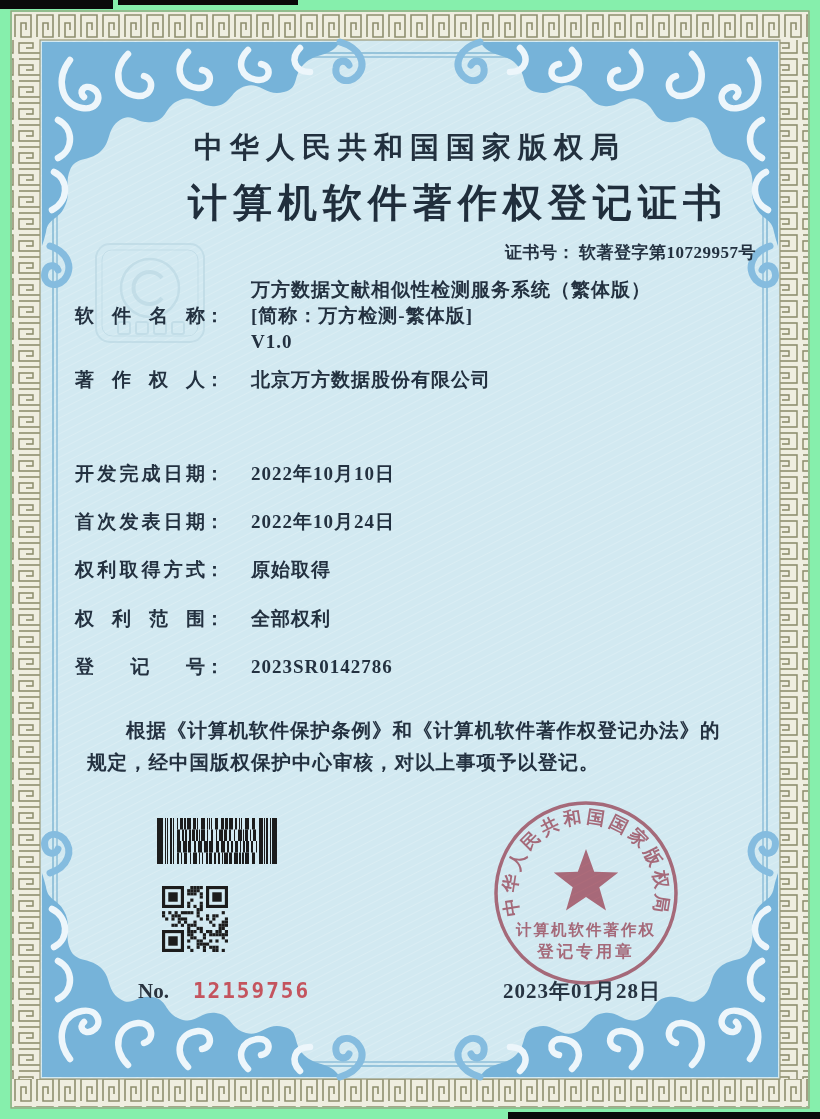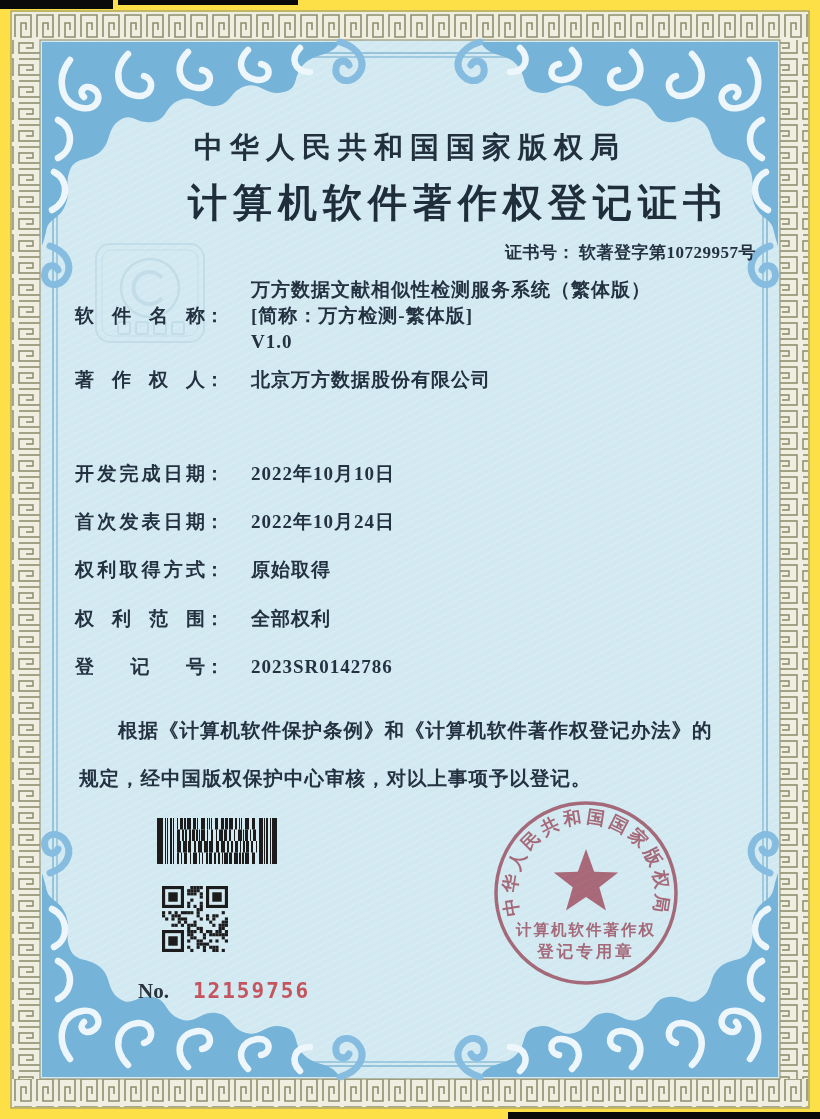--- a/index.html
+++ b/index.html
@@ -1,18 +1,18 @@
 <!DOCTYPE html>
 <html><head>
 <meta charset="utf-8">
 <style>
   html,body{margin:0;padding:0;background:#e8e7e2;}
   .page{
     position:relative;width:820px;height:1119px;margin:0 auto;
-    background:#fde047;overflow:hidden;
+    background:#86efac;overflow:hidden;
     font-family:"Liberation Serif","DejaVu Serif",serif;
     color:#233140;
   }
   .frame-svg{position:absolute;left:0;top:0;z-index:1;}
   .artifact{position:absolute;background:#0a0a0a;z-index:6;}
   .a1{left:0;top:0;width:113px;height:9px;}
   .a2{left:118px;top:0;width:180px;height:5px;}
   .a3{left:508px;top:1112px;width:312px;height:7px;}
 
   .title1{
@@ -33,22 +33,22 @@
   .frow{position:absolute;left:75px;z-index:2;display:flex;align-items:center;
         font-size:19px;font-weight:700;line-height:26px;}
   .flbl{display:inline-block;width:130px;text-align:justify;text-align-last:justify;}
   .fcolon{display:inline-block;width:22px;}
   .fval{margin-left:24px;white-space:pre-line;letter-spacing:1px;max-width:470px;}
   .r0{top:277px}.r1{top:367px}.r2{top:461px}.r3{top:509px}
   .r4{top:557px}.r5{top:606px}.r6{top:654px}
 
   .statement{
     position:absolute;left:75px;top:703px;width:672px;z-index:2;
-    font-size:19.5px;font-weight:700;line-height:48px;letter-spacing:1px;
-    text-indent:2em;white-space:pre-line;margin:4px;
+    font-size:19.5px;font-weight:700;line-height:32px;letter-spacing:1px;
+    text-indent:2em;white-space:pre-line;margin:12px;
   }
   .barcode{position:absolute;left:153px;top:818px;z-index:2;}
   .qr{position:absolute;left:162px;top:886px;z-index:2;}
   .serial{
     position:absolute;left:138px;top:979px;z-index:2;
     font-size:21px;display:flex;align-items:baseline;gap:24px;
   }
   .serial .prefix{font-weight:600;color:#2a3440;}
   .serial .num{
     font-family:"DejaVu Sans Mono",monospace;font-size:21px;
@@ -410,17 +410,18 @@
     </defs>
     <circle cx="106" cy="110" r="90" fill="none" stroke="#bf5f6e" stroke-width="3.5"></circle>
     <text font-size="18" font-weight="600" fill="#bf5f6e" letter-spacing="4">
       <textPath href="#ringArc" startOffset="50%" text-anchor="middle">中华人民共和国国家版权局</textPath>
     </text>
     <polygon fill="#c4606e" points="106,66 114.2,88.7 138.3,89.5 119.3,104.3 126,127.5 106,114 86,127.5 92.7,104.3 73.7,89.5 97.8,88.7"></polygon>
     <text x="106" y="152" text-anchor="middle" font-size="15.5" font-weight="600" letter-spacing="2" fill="#bf5f6e">计算机软件著作权</text>
     <text x="106" y="174" text-anchor="middle" font-size="16.5" font-weight="600" letter-spacing="3" fill="#bf5f6e">登记专用章</text>
   </svg>
 
+  <div class="issue-date">2023年01月28日</div>
 
   <div class="artifact a1"></div>
   <div class="artifact a2"></div>
   <div class="artifact a3"></div>
 </div>
 
 </body></html>

